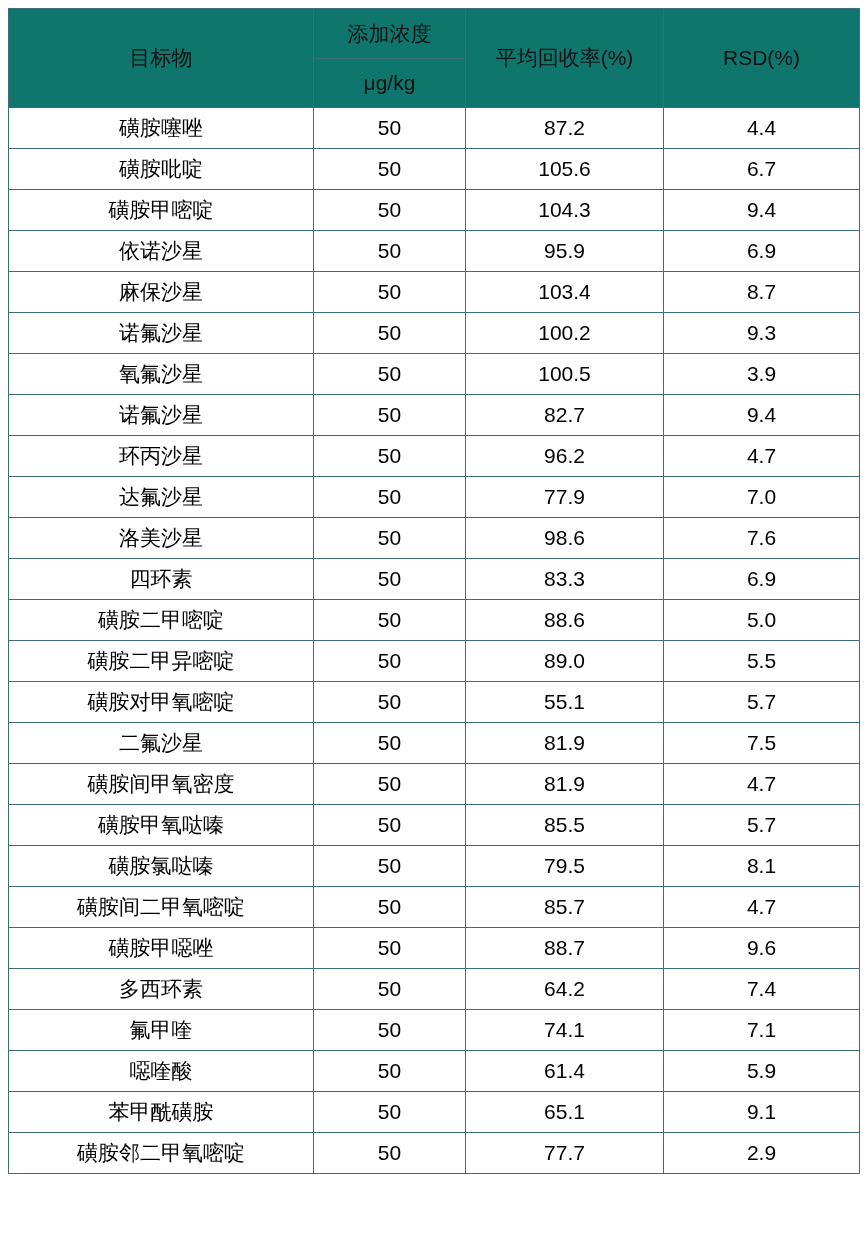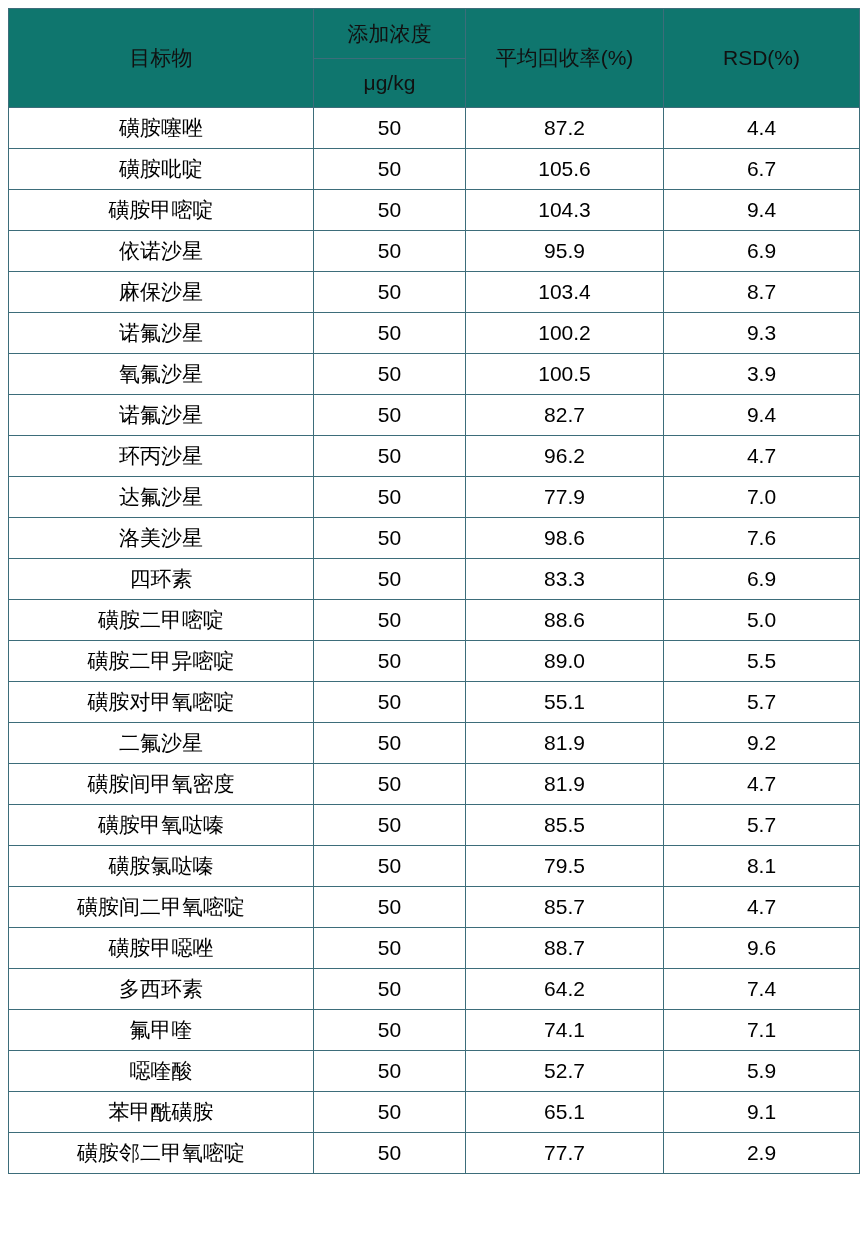--- a/index.html
+++ b/index.html
@@ -179,21 +179,21 @@
         <tr>
           <td>磺胺对甲氧嘧啶</td>
           <td class="num">50</td>
           <td class="num">55.1</td>
           <td class="num">5.7</td>
         </tr>
         <tr>
           <td>二氟沙星</td>
           <td class="num">50</td>
           <td class="num">81.9</td>
-          <td class="num">9.2</td>
+          <td class="num">7.5</td>
         </tr>
         <tr>
           <td>磺胺间甲氧密度</td>
           <td class="num">50</td>
           <td class="num">81.9</td>
           <td class="num">4.7</td>
         </tr>
         <tr>
           <td>磺胺甲氧哒嗪</td>
           <td class="num">50</td>
@@ -226,21 +226,21 @@
         </tr>
         <tr>
           <td>氟甲喹</td>
           <td class="num">50</td>
           <td class="num">74.1</td>
           <td class="num">7.1</td>
         </tr>
         <tr>
           <td>噁喹酸</td>
           <td class="num">50</td>
-          <td class="num">52.7</td>
+          <td class="num">61.4</td>
           <td class="num">5.9</td>
         </tr>
         <tr>
           <td>苯甲酰磺胺</td>
           <td class="num">50</td>
           <td class="num">65.1</td>
           <td class="num">9.1</td>
         </tr>
         <tr>
           <td>磺胺邻二甲氧嘧啶</td>

